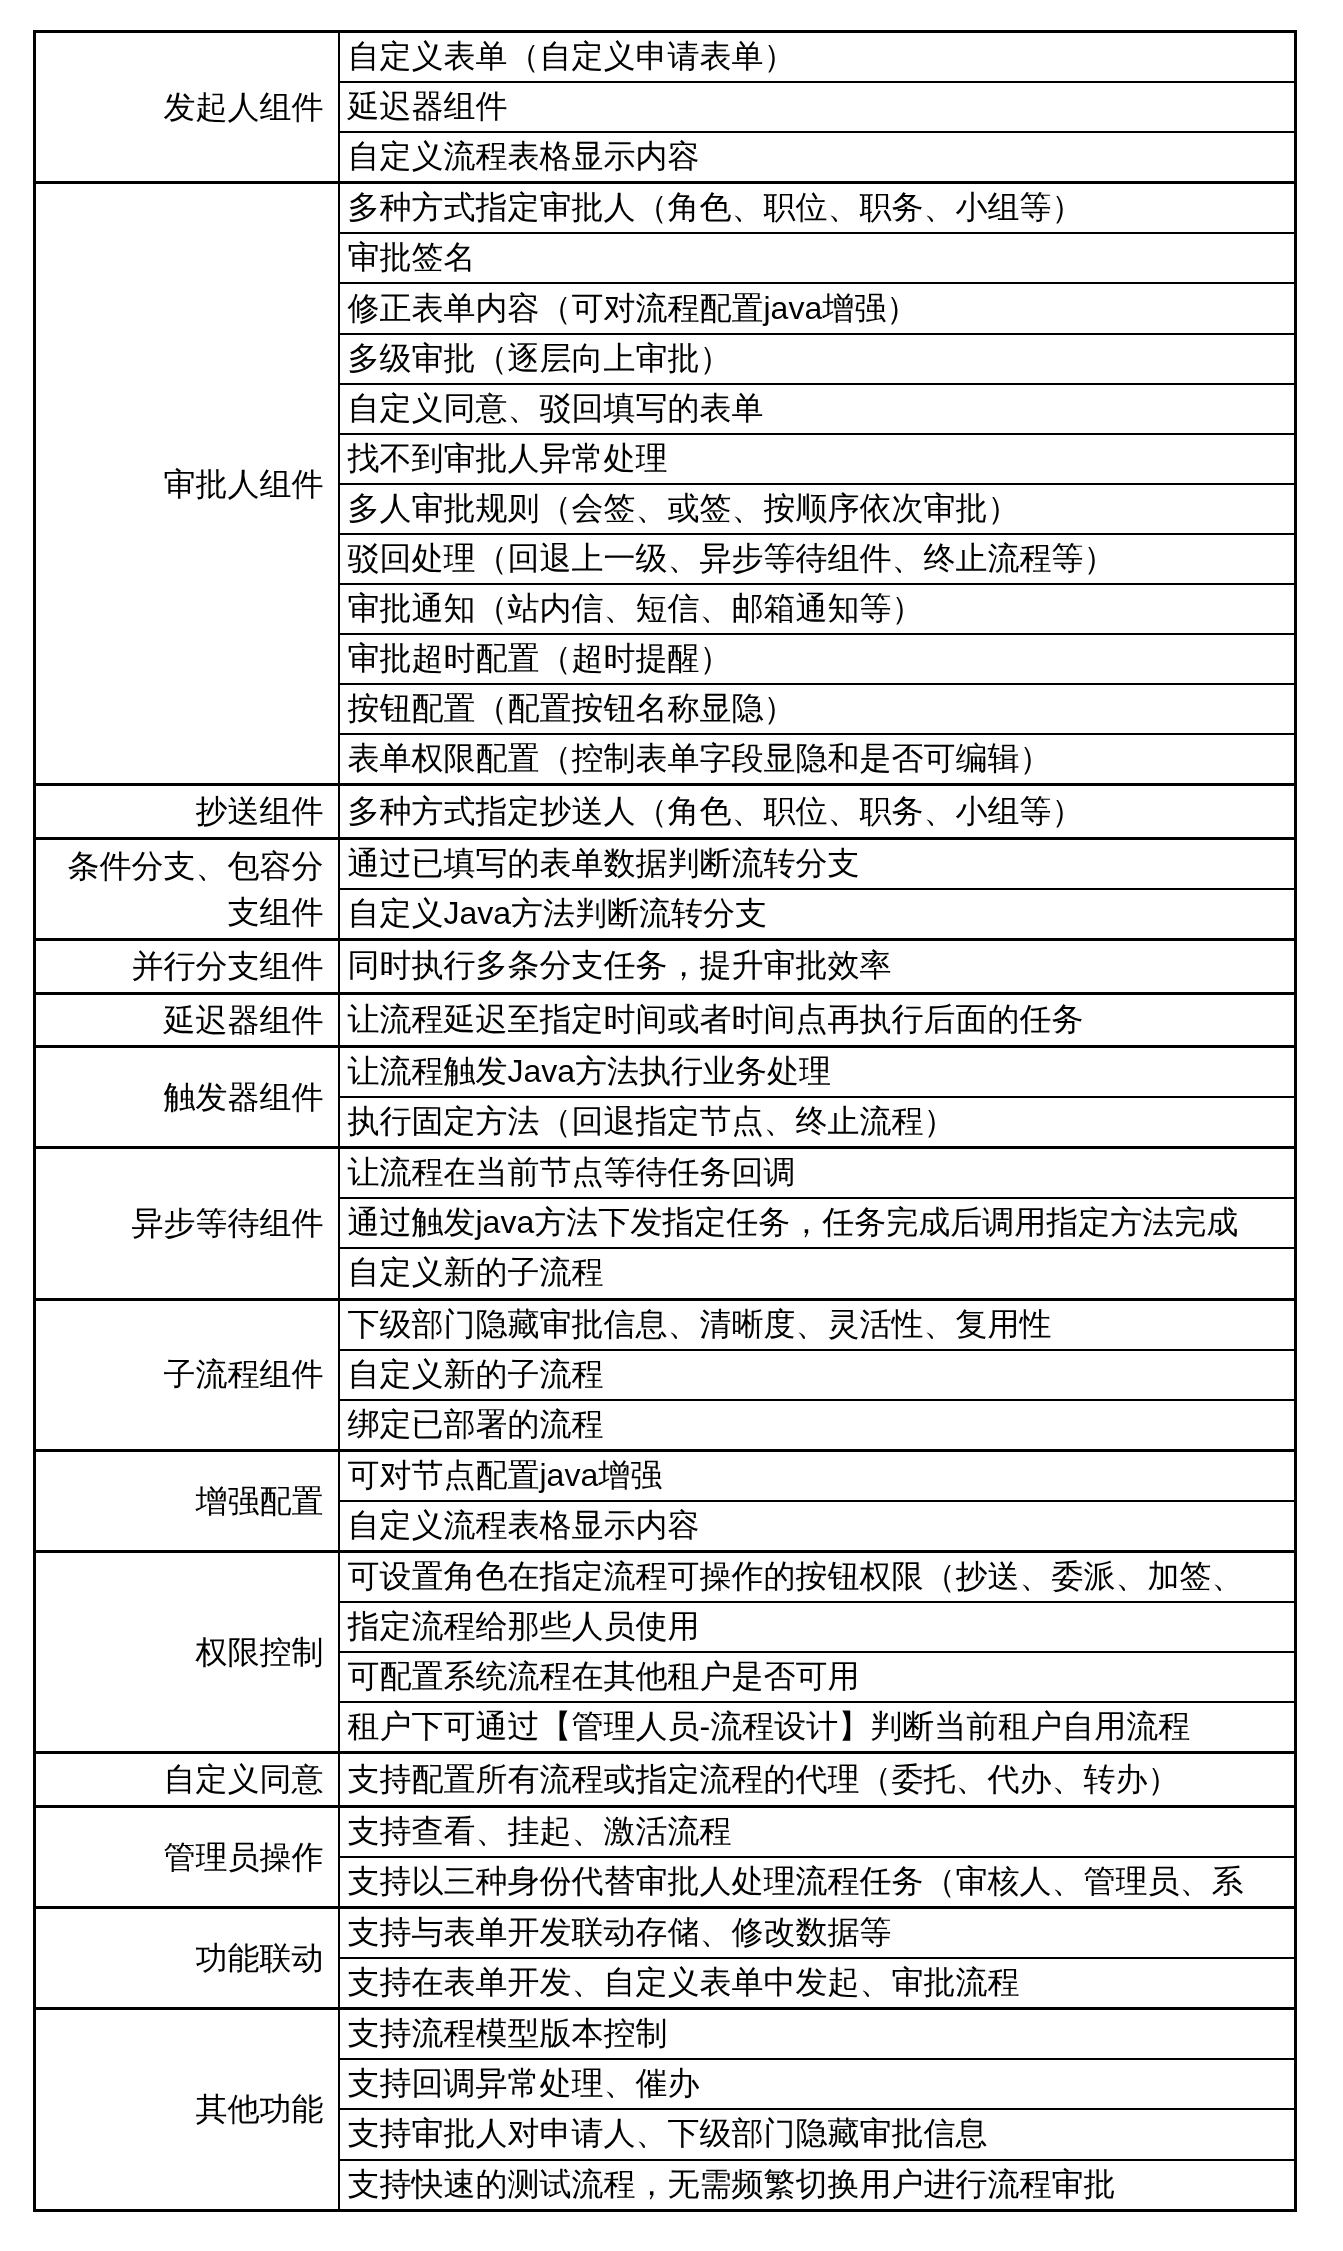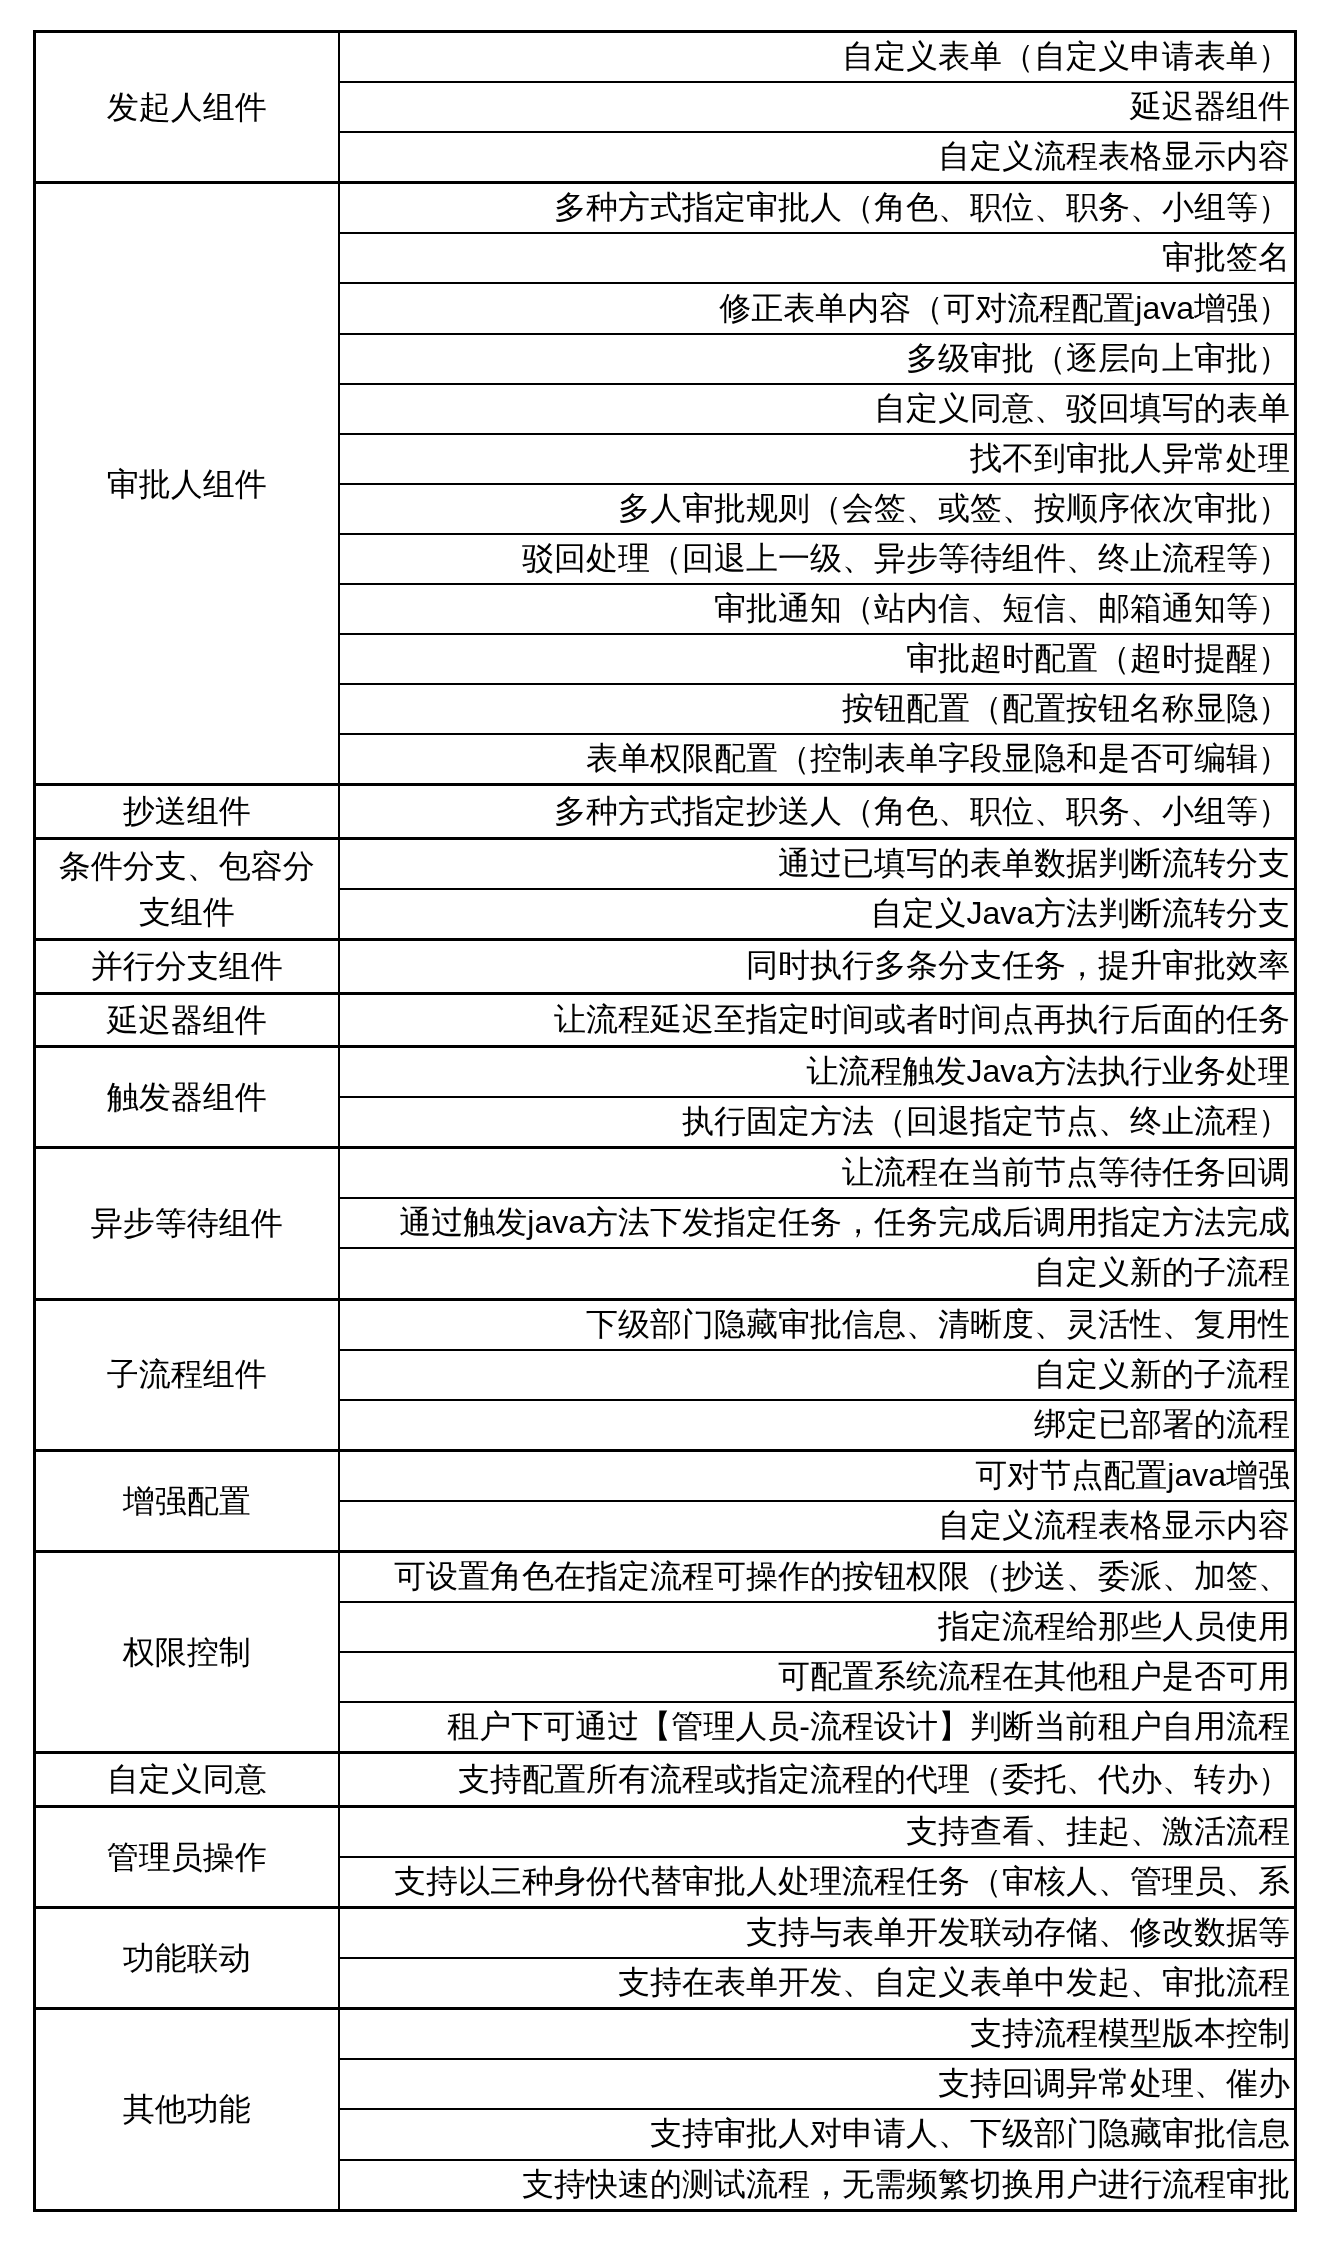--- a/index.html
+++ b/index.html
@@ -36,28 +36,28 @@
     vertical-align: middle;
   }
 
   
   tr.section-start td {
     border-top: 3px solid #000000;
   }
 
   td.category {
     width: 304px;
-    text-align: center;
+    text-align: right;
     padding: 2px 14px;
     line-height: 1.45;
     word-break: break-all;
   }
 
   td.feature {
-    text-align: right;
+    text-align: left;
     padding: 2px 4px 2px 8px;
     white-space: nowrap;
     overflow: hidden;
   }
 </style>
 </head>
 <body>
 
 <div class="page">
   <table class="feature-table">

